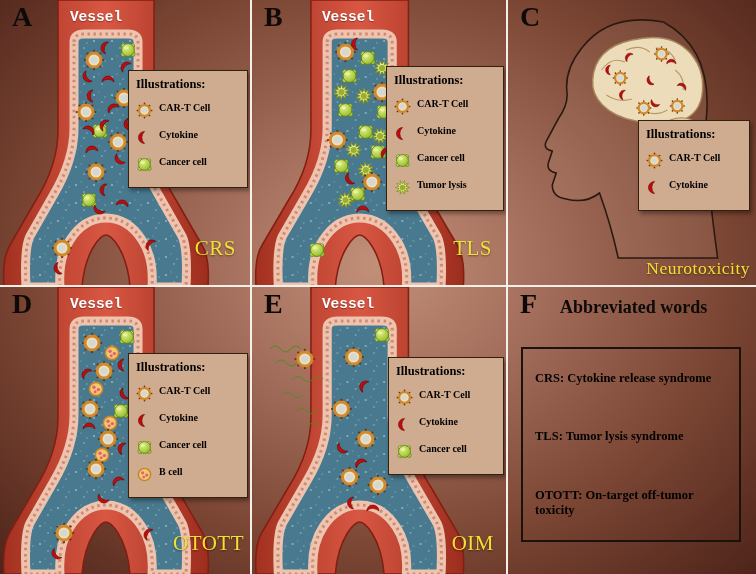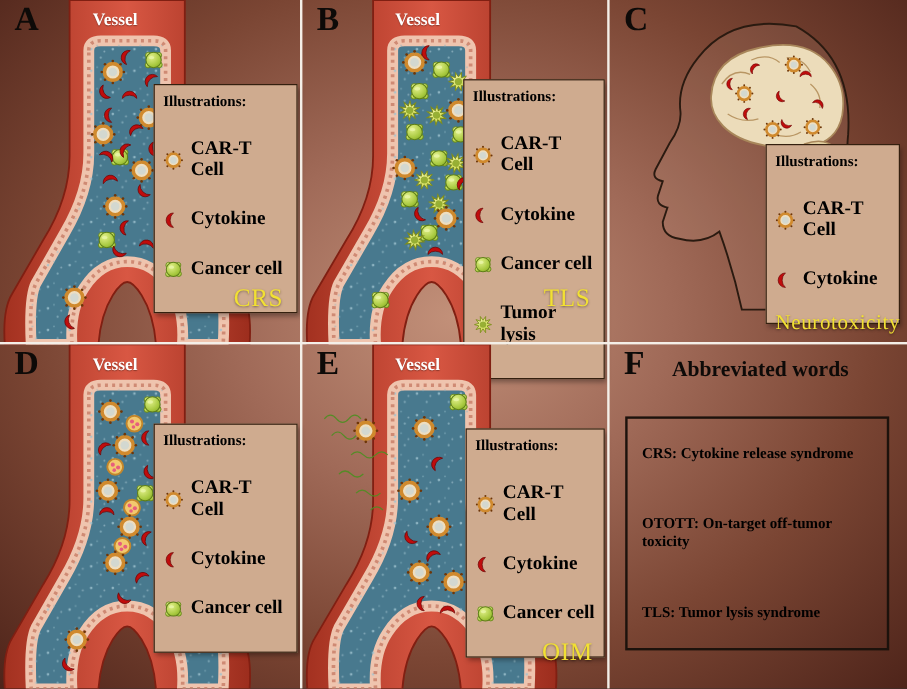--- a/index.html
+++ b/index.html
@@ -5,27 +5,27 @@
   html,body{margin:0;padding:0;background:#333;}
   #figure{
     position:relative;width:756px;height:574px;overflow:hidden;
     font-family:"Liberation Serif","DejaVu Serif",serif;
     background:radial-gradient(ellipse at 50% 46%, #c29079 0%, #a06a58 34%, #7a4533 66%, #4e241a 100%);
   }
   .panel{position:absolute;}
   .art{position:absolute;left:0;top:0;width:100%;height:100%;}
   .pletter{position:absolute;top:0px;left:12px;font-size:28px;font-weight:bold;color:#0d0a08;line-height:1.2;}
   .vlabel{position:absolute;top:9px;left:58px;width:76px;text-align:center;color:#fff;
-          font-size:14.5px;font-weight:bold;text-shadow:0 1px 1px rgba(0,0,0,.35);}
+          font-size:14.5px;font-weight:bold;text-shadow:0 1px 1px rgba(0,0,0,.35);font-family:Liberation Mono, monospace;}
   .caption{position:absolute;color:#f2e033;font-weight:normal;font-size:21px;
            text-shadow:0 1px 2px rgba(0,0,0,.45);letter-spacing:.5px;}
   .legend{position:absolute;background:#cfab8f;border:1.5px solid #34200f;
           padding:6px 7px 4px 7px;box-shadow:2px 3px 4px rgba(0,0,0,.35);}
   .legend-title{font-size:12.5px;font-weight:bold;color:#000;margin-bottom:4px;font-family:Liberation Serif, serif;}
-  .legend-item{display:flex;align-items:center;gap:6px;margin:23px 0;font-size:16px;font-weight:bold;color:#000;}
+  .legend-item{display:flex;gap:6px;margin:10px 0;font-size:10px;font-weight:bold;color:#000;}
   .licon{width:17px;height:17px;flex:none;}
   .ctitle{position:absolute;top:10px;left:0;width:100%;text-align:center;font-size:16px;font-weight:bold;color:#0d0a08;}
   .ftitle{position:absolute;top:10px;left:52px;font-size:18px;font-weight:bold;color:#0d0a08;}
   .fbox{position:absolute;left:13px;right:15px;top:60px;bottom:32px;border:2px solid #1c120c;
         padding:10px 12px;display:flex;flex-direction:column;justify-content:space-around;gap:20px;}
   .fline{font-size:12.5px;font-weight:bold;color:#000;}
   .vline{position:absolute;top:0;width:2px;height:574px;background:#f4efe8;}
   .hline{position:absolute;left:0;top:285px;width:756px;height:2px;background:#f4efe8;}
 </style>
 </head>
@@ -325,21 +325,28 @@
             <use href="#g-cyt" transform="scale(1.3)"></use>
           </svg>
       <span>Cytokine</span>
     </div>
     <div class="legend-item">
       <svg class="licon" viewBox="-11 -11 22 22">
             <use href="#g-cancer" transform="scale(1.2)"></use>
           </svg>
       <span>Cancer cell</span>
     </div>
-  </div>
+    <div class="legend-item">
+      <svg class="licon" viewBox="-11 -11 22 22">
+            <use href="#g-bcell" transform="scale(1.2)"></use>
+          </svg>
+      <span>B cell</span>
+    </div>
+  </div>
+  <div class="caption" style="right:8px;bottom:18px">OTOTT</div>
 </div>
 
 <div class="panel" style="left:252px;top:287px;width:256px;height:287px">
   <svg class="art" viewBox="0 0 252 287" preserveAspectRatio="none">
     <use href="#g-vessel"></use>
     <g stroke="#4d8f22" fill="none" stroke-width="1" opacity="0.9">
       <path d="M18,62 q5,-6 10,0 t10,0 t10,0"></path>
       <path d="M24,76 q5,-6 10,0 t10,0"></path>
       <path d="M40,92 q5,-5 10,0 t10,0 t10,0"></path>
       <path d="M30,108 q5,-5 10,0 t10,0"></path>
@@ -389,22 +396,22 @@
     </div>
   </div>
   <div class="caption" style="right:14px;bottom:18px">OIM</div>
 </div>
 
 <div class="panel" style="left:508px;top:287px;width:248px;height:287px">
   <div class="pletter">F</div>
   <div class="ftitle">Abbreviated words</div>
   <div class="fbox">
     <div class="fline">CRS: Cytokine release syndrome</div>
+    <div class="fline">TLS: Tumor lysis syndrome</div>
     <div class="fline">OTOTT: On-target off-tumor toxicity</div>
-    <div class="fline">TLS: Tumor lysis syndrome</div>
   </div>
 </div>
 
 <div class="vline" style="left:250px"></div>
 <div class="vline" style="left:506px"></div>
 <div class="hline"></div>
 
 </div>
 
 </body></html>

